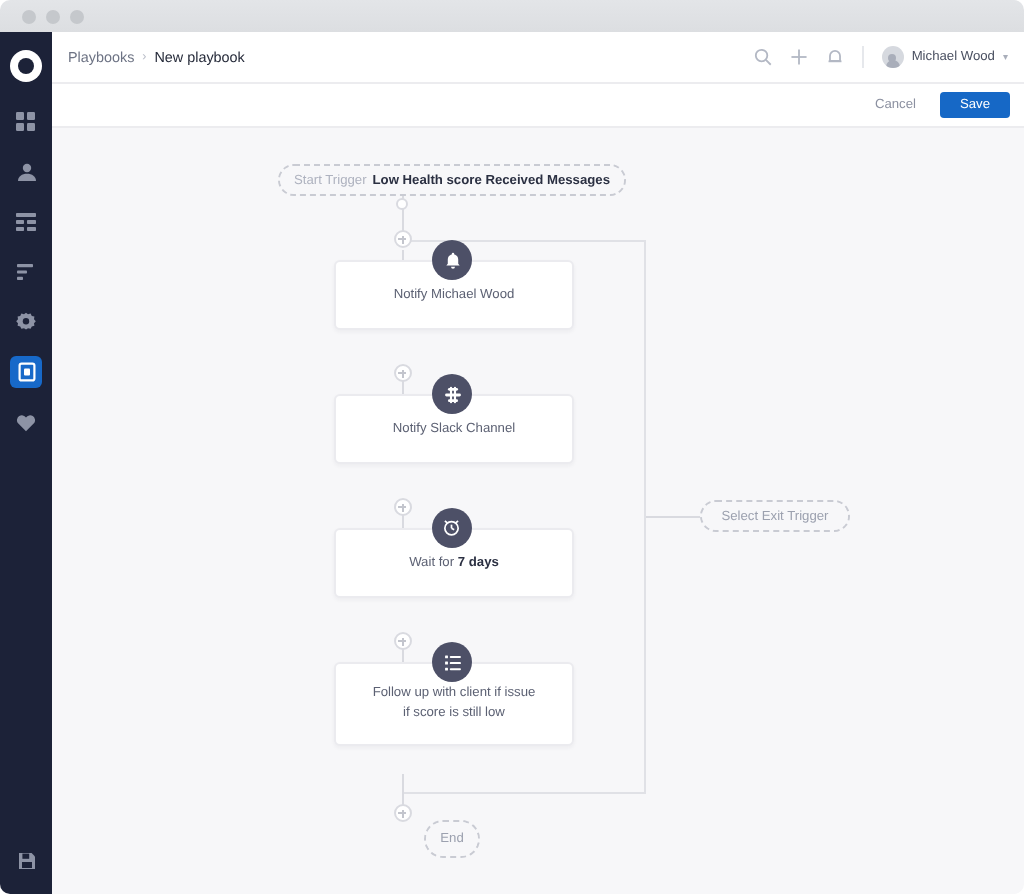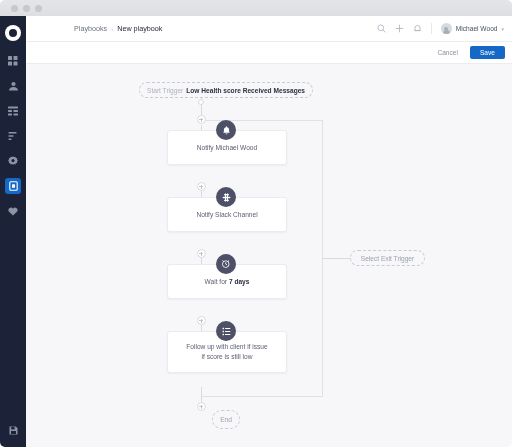--- a/index.html
+++ b/index.html
@@ -51,21 +51,21 @@
   .nav-item.active { background: #1769c9; color: #ffffff; }
   .nav-item svg { display: block; }
   #sidebar-bottom { margin-top: auto; margin-bottom: 9px; }
 
   
   #header {
     position: absolute; left: 26px; top: 16px;
     width: 486px; height: 26px;
     background: #ffffff;
     border-bottom: 1px solid #ececef;
-    display: flex; align-items: center; padding-left: 40px;
+    display: flex; align-items: center;
   }
   #breadcrumb {
     margin-left: 8px;
     font-size: 7.2px; color: #6d7384;
     display: flex; align-items: center; gap: 4px;
     white-space: nowrap;
   }
   #breadcrumb .crumb-sep { color: #b9bdc8; font-size: 6.2px; }
   #breadcrumb .crumb-current { color: #262b3a; }
   #header-right {

